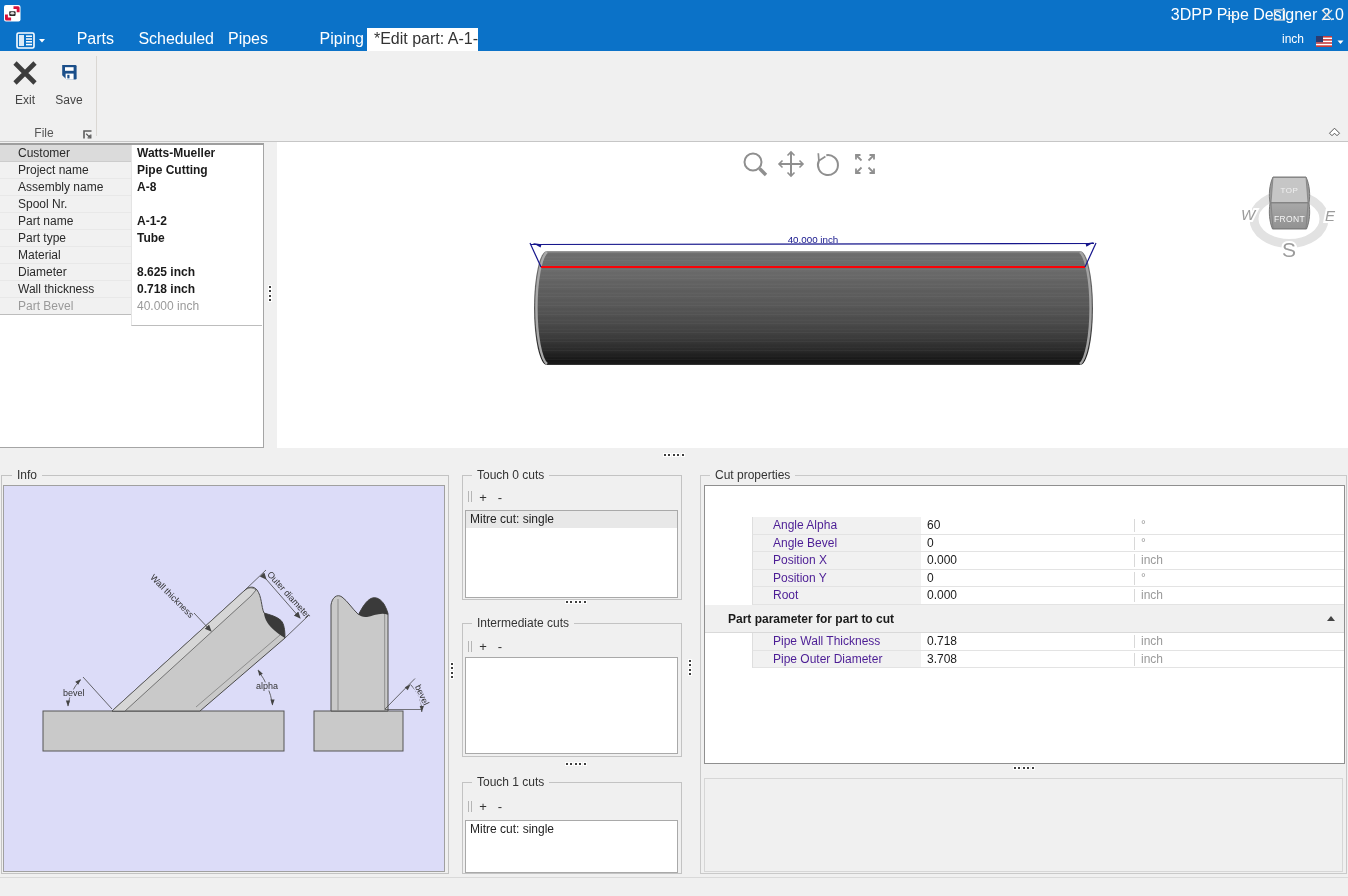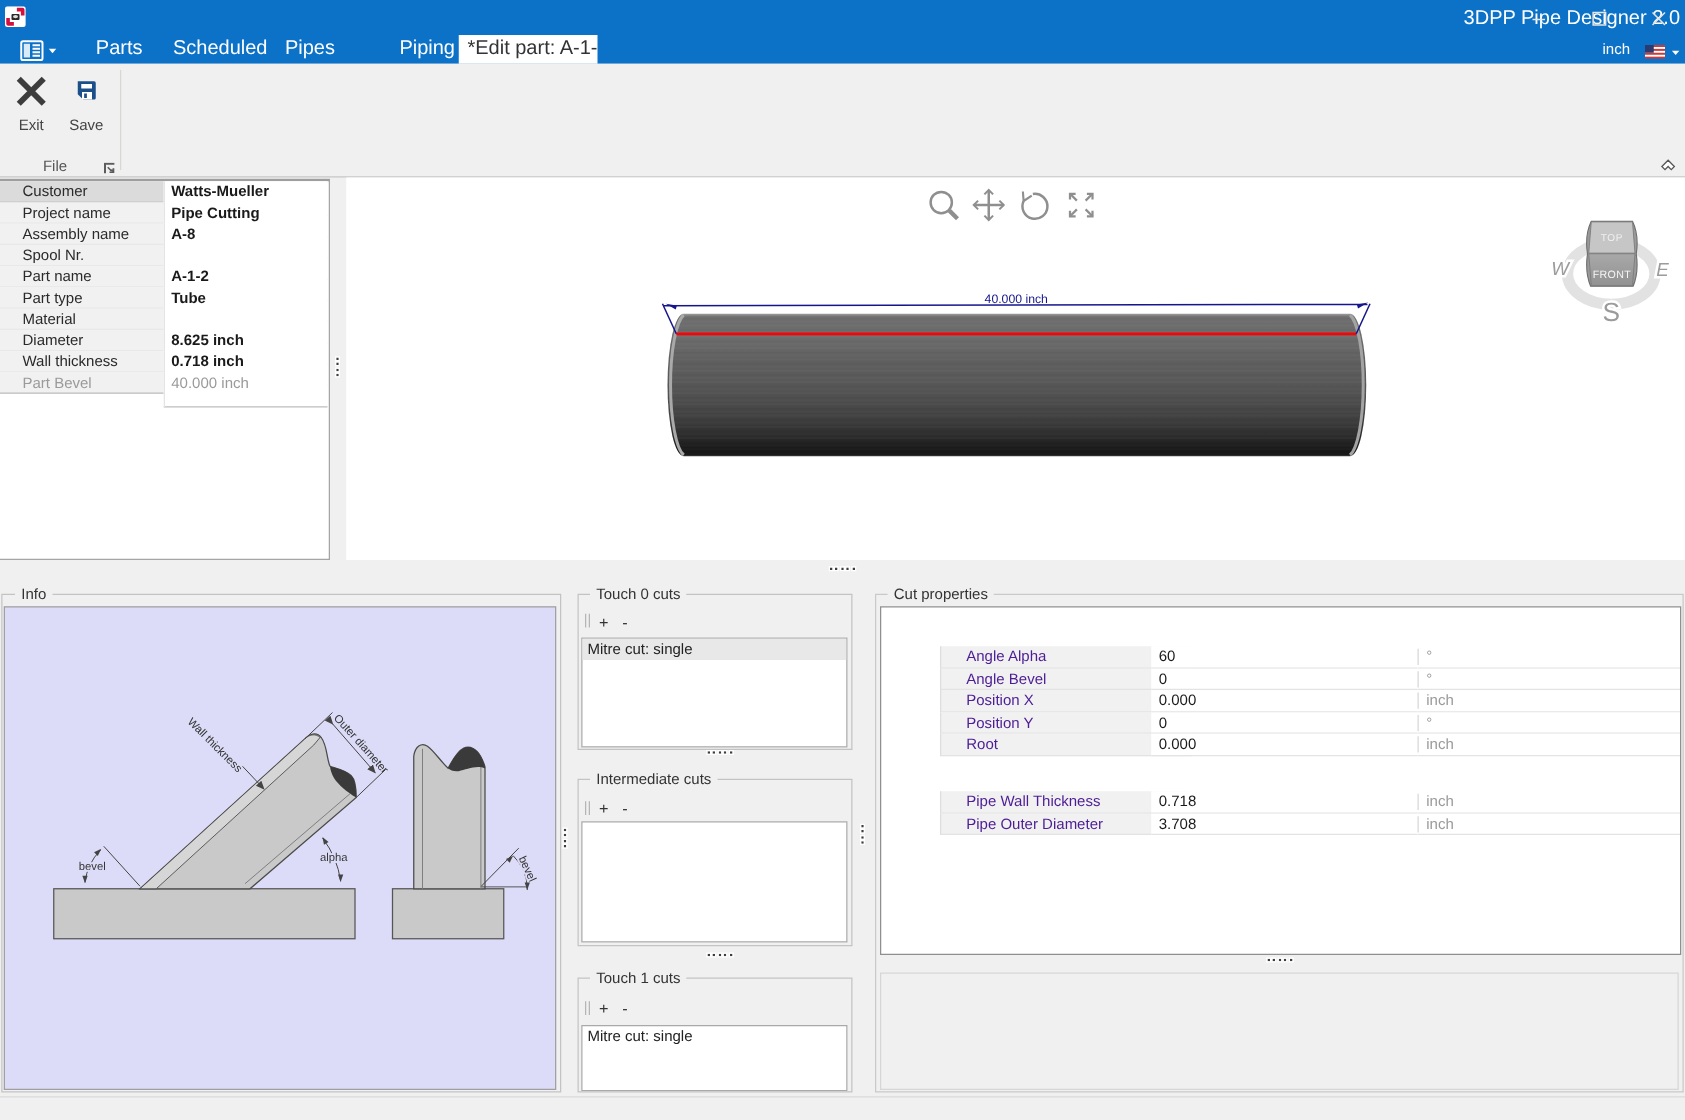--- a/index.html
+++ b/index.html
@@ -391,20 +391,21 @@
     <div class="ctrow" style="top:83.5px">
         <div class="ctlab">Position Y</div>
         <div class="ctval">0</div>
         <div class="ctunit"><span>°</span></div>
       </div>
     <div class="ctrow" style="top:101px">
         <div class="ctlab">Root</div>
         <div class="ctval">0.000</div>
         <div class="ctunit"><span>inch</span></div>
       </div>
+    <div class="cthead" style="top:118.5px;height:28.5px;line-height:28.5px">Part parameter for part to cut<span class="arr" style="top:11px"></span></div>
     <div class="ctrow" style="top:147px">
         <div class="ctlab">Pipe Wall Thickness</div>
         <div class="ctval">0.718</div>
         <div class="ctunit"><span>inch</span></div>
       </div>
     <div class="ctrow" style="top:164.5px">
         <div class="ctlab">Pipe Outer Diameter</div>
         <div class="ctval">3.708</div>
         <div class="ctunit"><span>inch</span></div>
       </div>

